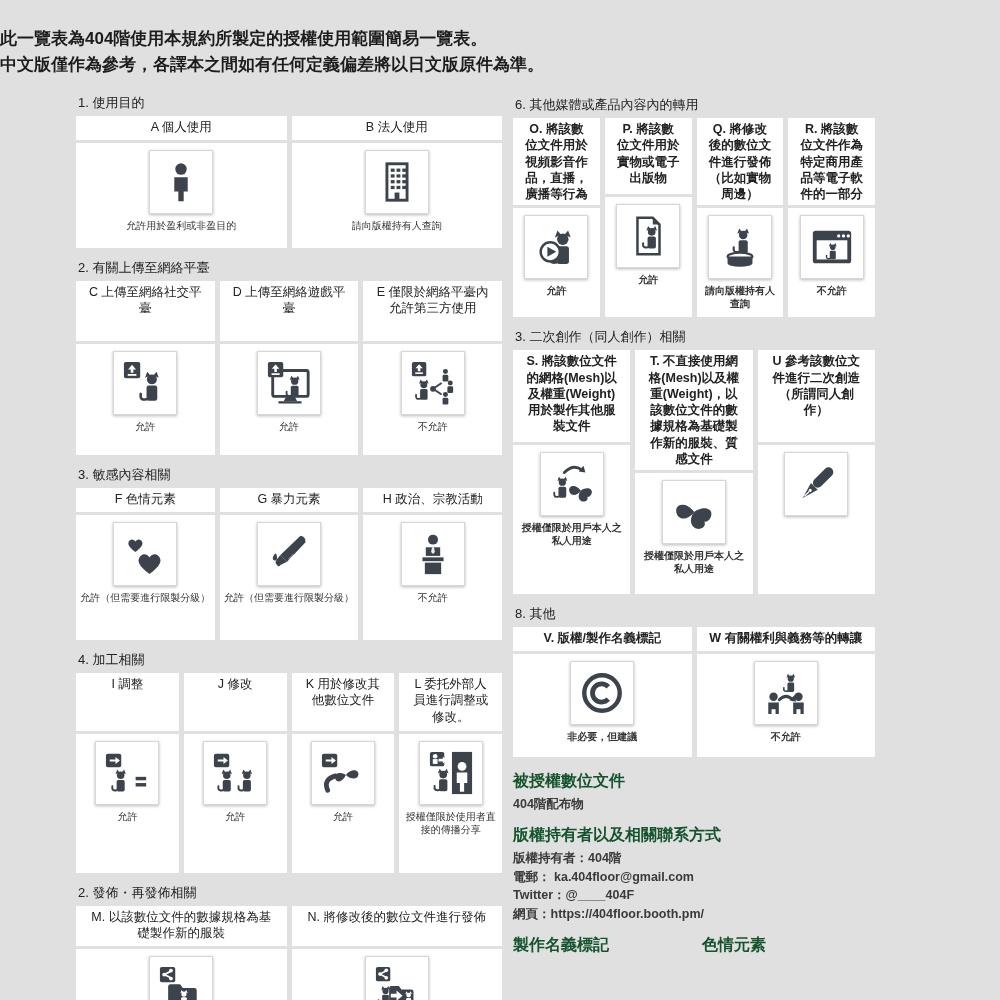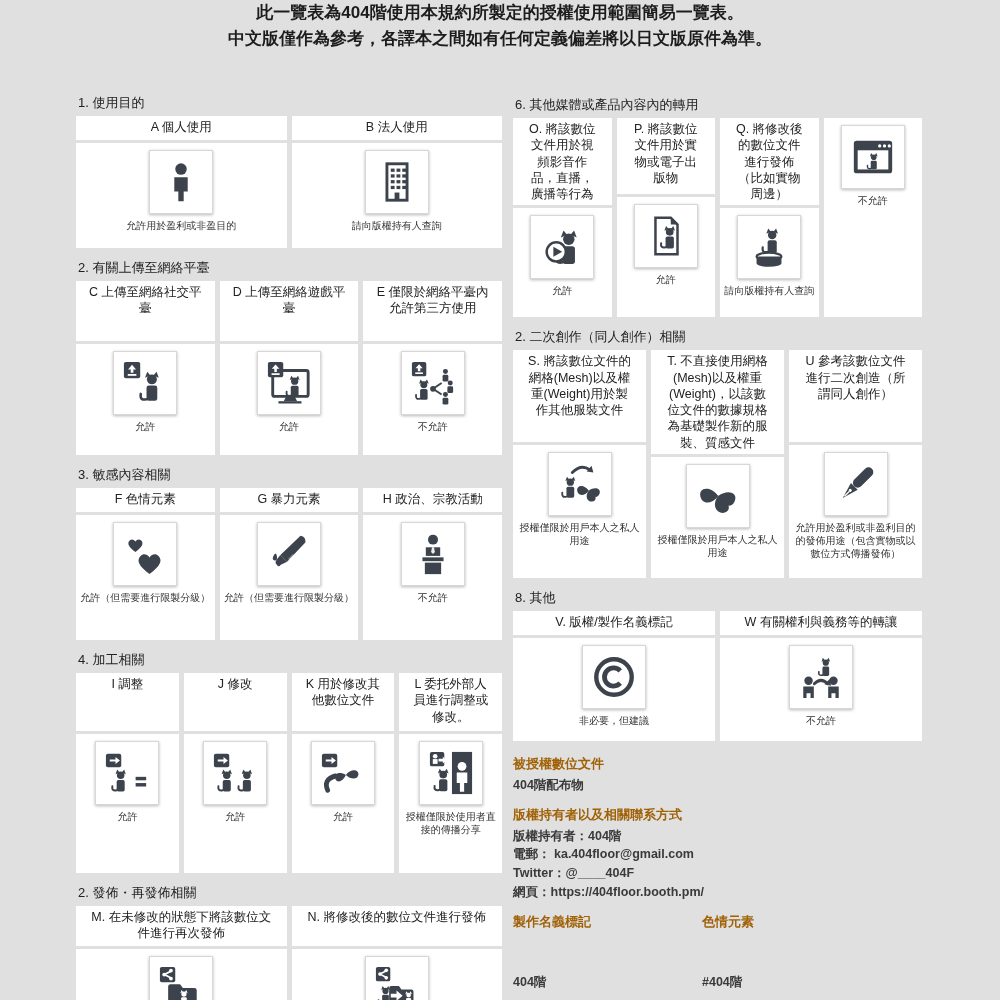--- a/index.html
+++ b/index.html
@@ -1,46 +1,46 @@
 <!DOCTYPE html>
 <html><head>
 <meta charset="utf-8">
 <style>
   html,body{margin:0;padding:0;}
   body{
     width:1000px;height:1000px;background:#e0e0e0;
     font-family:"Liberation Sans","DejaVu Sans",sans-serif;
     color:#2b2b2b;position:relative;overflow:hidden;
   }
-  .top-title{ text-align:center; font-weight:bold; font-size:17px; line-height:1.55; color:#1c1c1c;}
+  .top-title{ padding-top:26px; font-weight:bold; font-size:17px; line-height:1.55; color:#1c1c1c;}
   .col-left{position:absolute;left:76px;top:94px;width:426px;}
   .col-right{position:absolute;left:513px;top:96px;width:482px;}
   .sec{margin-bottom:11px;}
   .sec-heading{font-size:13px;margin:0 0 4px 2px;color:#222;}
   .grid{display:grid;gap:5px;}
-  .col-right .grid{width:409px;}
+  .col-right .grid{width:362px;font-weight:bold;}
   .g2{grid-template-columns:repeat(2,1fr);}
   .g3{grid-template-columns:repeat(3,1fr);}
   .g4{grid-template-columns:repeat(4,1fr);}
   .c{display:flex;flex-direction:column;gap:3px;}
   .ch{background:#fff;font-size:12.5px;line-height:1.3;text-align:center;padding:3px 12px;color:#222;}
   .cb{background:#fff;display:flex;flex-direction:column;align-items:center;padding:7px 4px 6px;flex:1;}
   .ib{width:62px;height:62px;background:#fff;border:1px solid #d7d7d7;box-shadow:0 1px 3px rgba(0,0,0,.28);display:flex;align-items:center;justify-content:center;color:#3d434c;flex:0 0 auto;}
   .ib svg{display:block;}
   .v{font-size:10px;line-height:1.3;text-align:center;margin-top:5px;color:#333;}
   .s1 .ch{min-height:18px}.s1 .cb{min-height:92px}
   .s2 .ch{min-height:54px}.s2 .cb{min-height:98px}
   .s3 .ch{min-height:18px}.s3 .cb{min-height:112px}
   .s4 .ch{min-height:52px}.s4 .cb{min-height:126px}
   .s5 .ch{min-height:34px}.s5 .cb{min-height:100px}
   .s6 .ch{min-height:70px}.s6 .cb{min-height:96px}
   .s7 .ch{min-height:86px}.s7 .cb{min-height:108px}
   .s8 .ch{min-height:18px}.s8 .cb{min-height:90px}
   .footer{margin-top:14px;font-size:12.5px;color:#3a3a3a;}
-  .fh{font-weight:bold;font-size:13px;color:#a16207;margin:11px 0 3px;}
+  .fh{font-weight:bold;font-size:16px;color:#14532d;margin:11px 0 3px;}
   .fline{line-height:1.5;font-weight:bold;}
   .credit-grid{display:grid;grid-template-columns:150px auto;gap:39px;}
 </style>
 </head>
 <body>
 
 <div class="top-title">
   <div>此一覽表為404階使用本規約所製定的授權使用範圍簡易一覽表。</div>
   <div>中文版僅作為參考，各譯本之間如有任何定義偏差將以日文版原件為準。</div>
 </div>
@@ -322,21 +322,21 @@
           <div class="v">授權僅限於使用者直接的傳播分享</div>
         </div>
       </div>
     </div>
   </div>
 
   <div class="sec s5">
     <div class="sec-heading">2. 發佈・再發佈相關</div>
     <div class="grid g2">
       <div class="c">
-        <div class="ch">M. 在未修改的狀態下將該數位文件進行再次發佈</div>
+        <div class="ch">M. 以該數位文件的數據規格為基礎製作新的服裝</div>
         <div class="cb">
           <div class="ib">
               <svg width="46" height="46" viewBox="0 0 48 48" fill="currentColor">
                 <rect x="2" y="2" width="16" height="16" rx="2"></rect>
                 <g fill="#fff">
                   <circle cx="6.5" cy="10" r="2"></circle>
                   <circle cx="13.5" cy="5.8" r="2"></circle>
                   <circle cx="13.5" cy="14.2" r="2"></circle>
                   <path d="M6.2 9.2l7-3.6.9 1.6-7 3.6zM6.2 10.8l7 3.6.9-1.6-7-3.6z"></path>
                 </g>
@@ -447,20 +447,21 @@
                   <path d="M17 40q-9 2-7.5-7" fill="none" stroke="currentColor" stroke-width="3.4" stroke-linecap="round"></path>
                 </g>
                 <path d="M11 34h26v7a13 3.6 0 01-26 0z"></path>
                 <ellipse cx="24" cy="34" rx="13" ry="4" fill="none" stroke="currentColor" stroke-width="2.2"></ellipse>
               </svg>
             </div>
           <div class="v">請向版權持有人查詢</div>
         </div>
       </div>
       <div class="c">
+        <div class="ch">R. 將該數位文件作為特定商用產品等電子軟件的一部分</div>
         <div class="cb">
           <div class="ib">
               <svg width="46" height="46" viewBox="0 0 48 48" fill="currentColor">
                 <rect x="4" y="7" width="40" height="34" rx="3"></rect>
                 <circle cx="31" cy="12.5" r="1.7" fill="#fff"></circle>
                 <circle cx="36" cy="12.5" r="1.7" fill="#fff"></circle>
                 <circle cx="41" cy="12.5" r="1.7" fill="#fff"></circle>
                 <rect x="8" y="17" width="32" height="20" fill="#fff"></rect>
                 <g transform="translate(14,18) scale(0.45)">
                   <path d="M15 12L18 4l4 5z"></path>
@@ -471,21 +472,21 @@
                 </g>
               </svg>
             </div>
           <div class="v">不允許</div>
         </div>
       </div>
     </div>
   </div>
 
   <div class="sec s7">
-    <div class="sec-heading">2. 二次創作（同人創作）相關</div>
+    <div class="sec-heading">3. 二次創作（同人創作）相關</div>
     <div class="grid g3">
       <div class="c">
         <div class="ch">S. 將該數位文件的網格(Mesh)以及權重(Weight)用於製作其他服裝文件</div>
         <div class="cb">
           <div class="ib">
               <svg width="46" height="46" viewBox="0 0 48 48" fill="currentColor">
                 <g transform="translate(0,14) scale(0.58)">
                   <path d="M15 12L18 4l4 5z"></path>
                   <path d="M33 12L30 4l-4 5z"></path>
                   <circle cx="24" cy="14" r="6.5"></circle>
@@ -527,21 +528,20 @@
           <div class="ib">
               <svg width="46" height="46" viewBox="0 0 48 48" fill="currentColor">
                 <g transform="rotate(45 24 24)">
                   <rect x="19.5" y="1" width="10" height="26" rx="5"></rect>
                   <path d="M19.5 27h10L24.5 44z"></path>
                   <circle cx="24.5" cy="33" r="1.6" fill="#fff"></circle>
                   <path d="M24.5 34.5v7" stroke="#fff" stroke-width="1.4"></path>
                 </g>
               </svg>
             </div>
-          <div class="v">允許用於盈利或非盈利目的的發佈用途（包含實物或以數位方式傳播發佈）</div>
         </div>
       </div>
     </div>
   </div>
 
   <div class="sec s8">
     <div class="sec-heading">8. 其他</div>
     <div class="grid g2">
       <div class="c">
         <div class="ch">V. 版權/製作名義標記</div>

